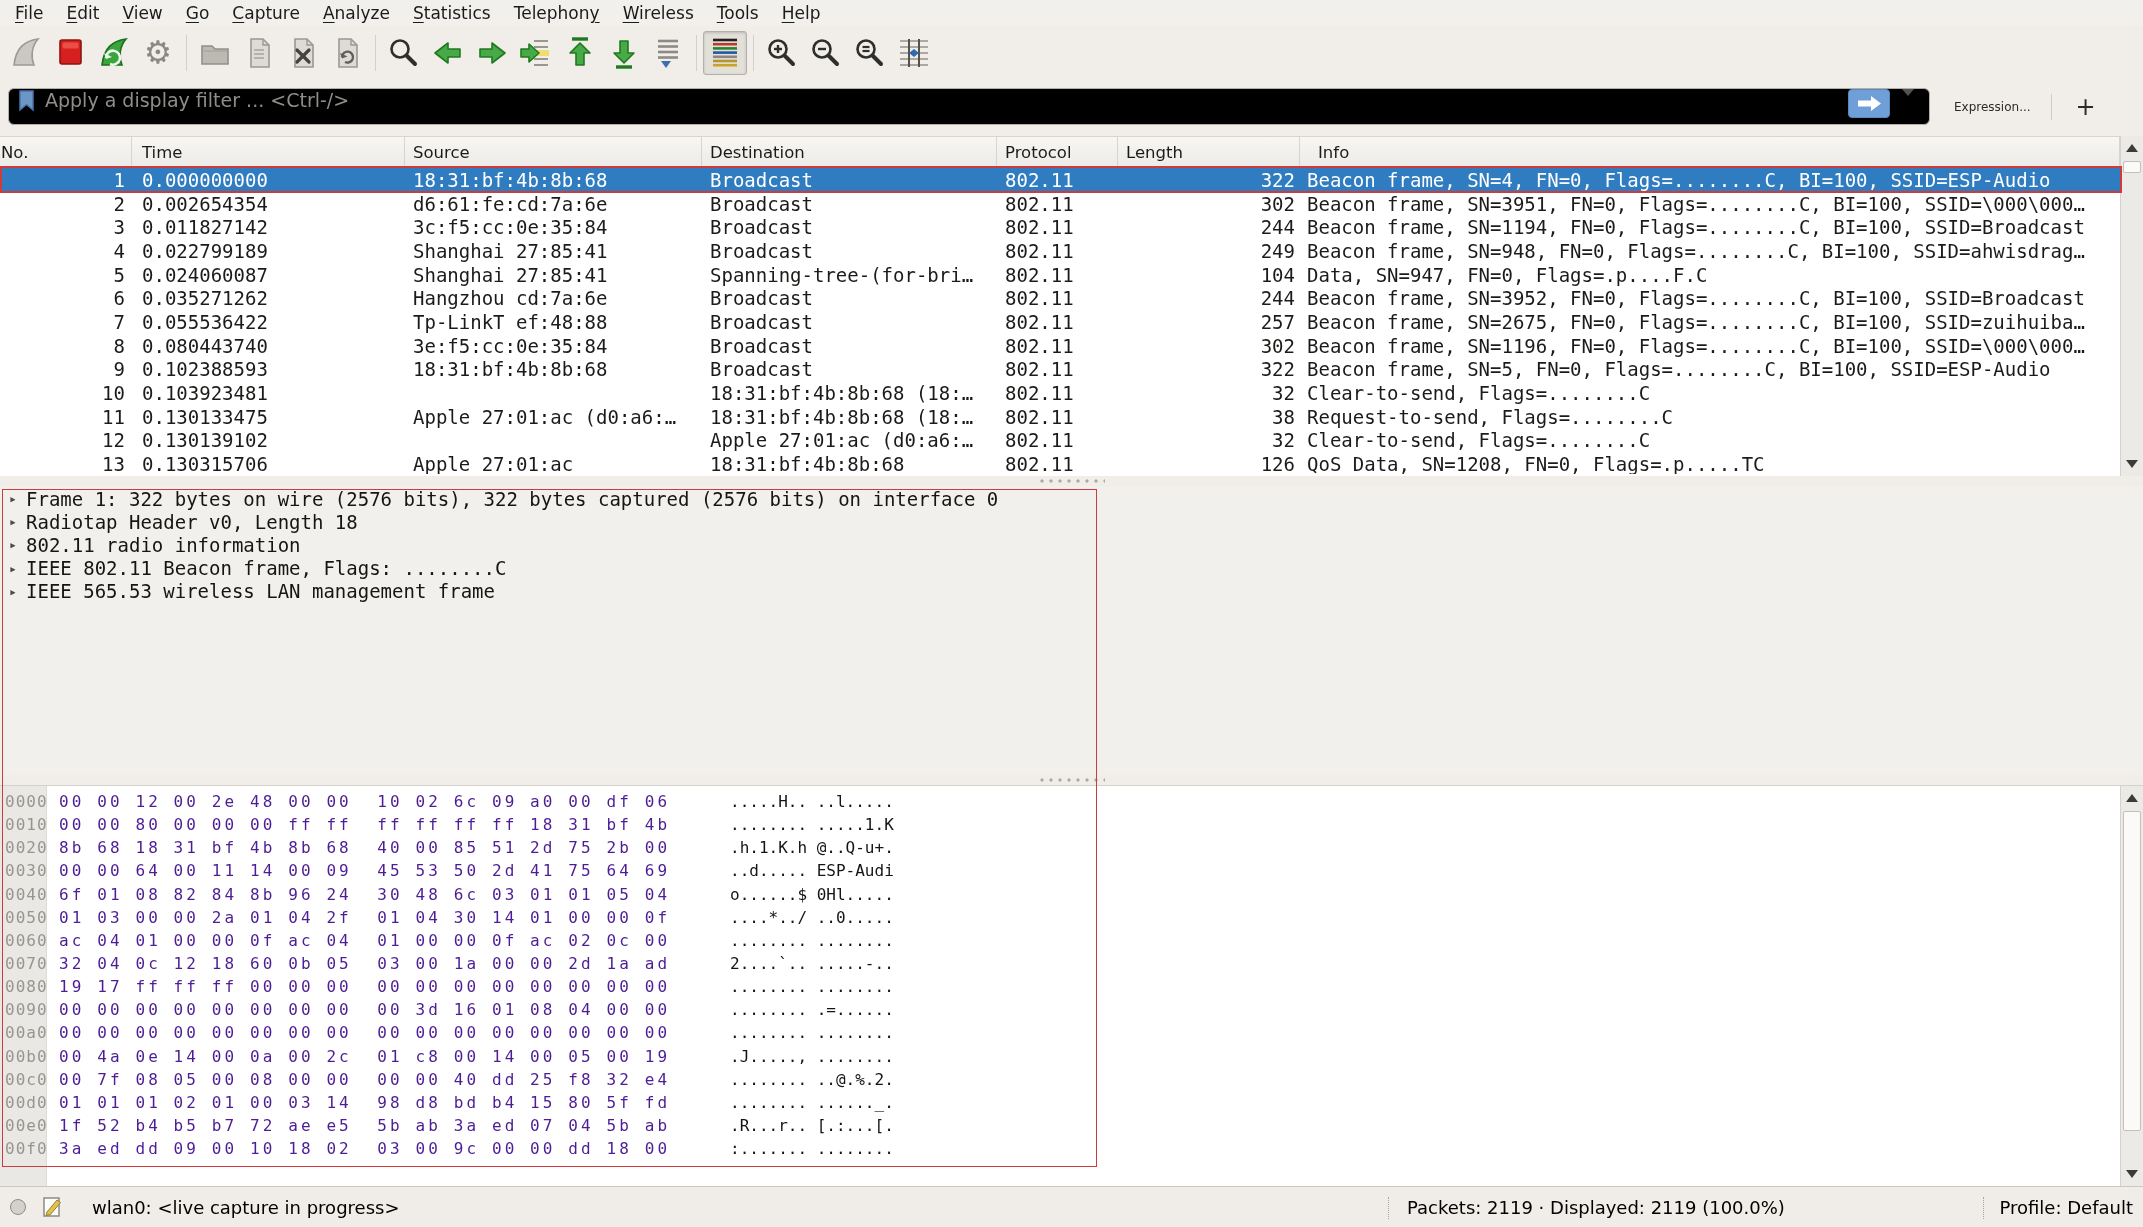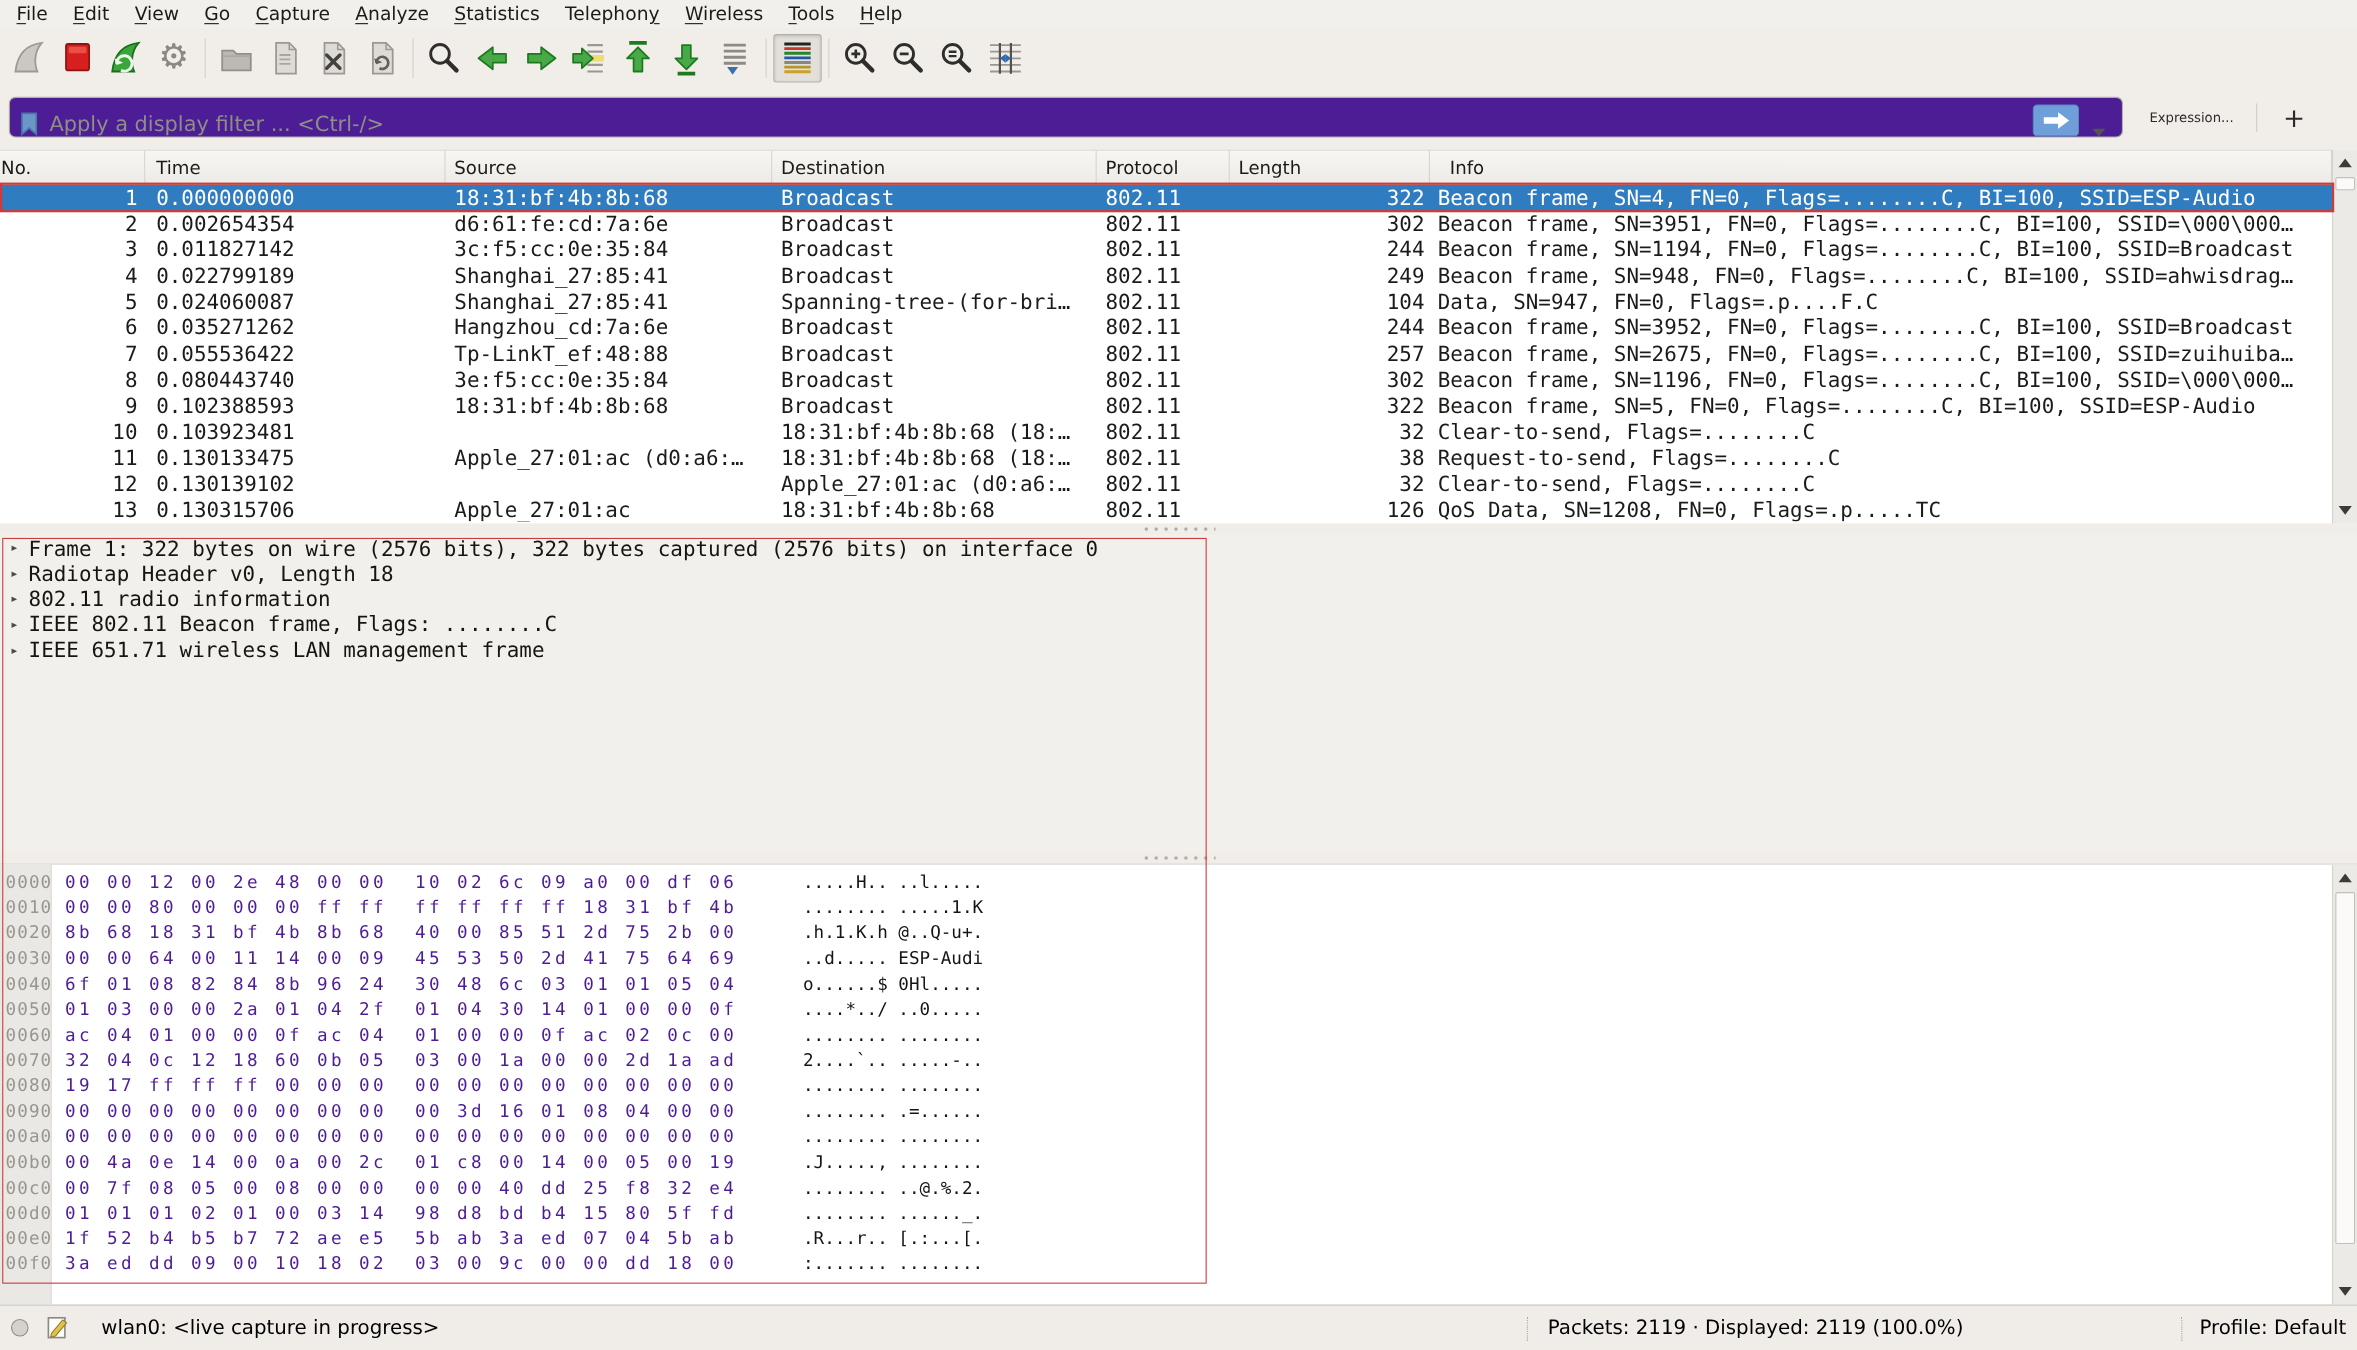--- a/index.html
+++ b/index.html
@@ -16,22 +16,22 @@
   .toolbar { position:absolute; left:0; top:26px; width:100%; height:53px; background:#f1eeea;
              display:flex; align-items:center; padding-left:4px; }
   .tbtn { width:44px; height:44px; display:flex; align-items:center; justify-content:center;
           border-radius:3px; position:relative; }
   .tbtn.pressed { background:#e3e0da; border:1px solid #b3b0aa; box-shadow:inset 0 1px 3px rgba(0,0,0,.18); }
   .tsep { width:1px; height:36px; background:#d3d0ca; margin:0 6px; }
   .gear-glyph { font-size:31px; color:#8b8880; line-height:1; }
 
   
   .filterbar { position:absolute; left:0; top:79px; width:100%; height:55px; display:flex; align-items:center; padding:0 8px; }
-  .filter-input { width:1922px; height:37px; background:#4c1d95; border:1px solid #b2afa9; border-radius:6px;
-                  display:flex; align-items:flex-end; padding:0 5px 0 8px; }
+  .filter-input { width:1922px; height:37px; background:#000000; border:1px solid #b2afa9; border-radius:6px;
+                  display:flex; align-items:flex-start; padding:0 5px 0 8px; }
   .fi-placeholder { font-size:19px; color:#8f8d88; margin-left:9px; white-space:pre; }
   .fi-spacer { flex:1; }
   .fi-apply { width:42px; height:29px; background:#6f9fd8; border:1px solid #5d88bb; border-radius:4px;
               display:flex; align-items:center; justify-content:center; }
   .fi-caret { width:0; height:0; border-left:6px solid transparent; border-right:6px solid transparent;
               border-top:7px solid #55534f; margin:0 10px 0 12px; }
   .fb-expression { margin-left:24px; font-size:12px; color:#2c2b29; }
   .fb-sep { width:1px; height:26px; background:#d0cdc7; margin:0 20px; }
   .fb-plus { font-size:24px; color:#2c2b29; width:28px; text-align:center; }
 
@@ -367,21 +367,21 @@
 
 <div class="splitter" style="top:476px;">
     <span class="dots"></span>
   </div>
 
 <div class="details">
     <div class="dline"><span class="tri">▸</span><span class="txt">Frame 1: 322 bytes on wire (2576 bits), 322 bytes captured (2576 bits) on interface 0</span></div>
     <div class="dline"><span class="tri">▸</span><span class="txt">Radiotap Header v0, Length 18</span></div>
     <div class="dline"><span class="tri">▸</span><span class="txt">802.11 radio information</span></div>
     <div class="dline"><span class="tri">▸</span><span class="txt">IEEE 802.11 Beacon frame, Flags: ........C</span></div>
-    <div class="dline"><span class="tri">▸</span><span class="txt">IEEE 651.71 wireless LAN management frame</span></div>
+    <div class="dline"><span class="tri">▸</span><span class="txt">IEEE 565.53 wireless LAN management frame</span></div>
   </div>
 
 <div class="splitter" style="top:775px;">
     <span class="dots"></span>
   </div>
 
 <div class="hexpane">
   <div class="hex-strip"></div>
   <div class="hex-rows">
       <div class="hrow">

